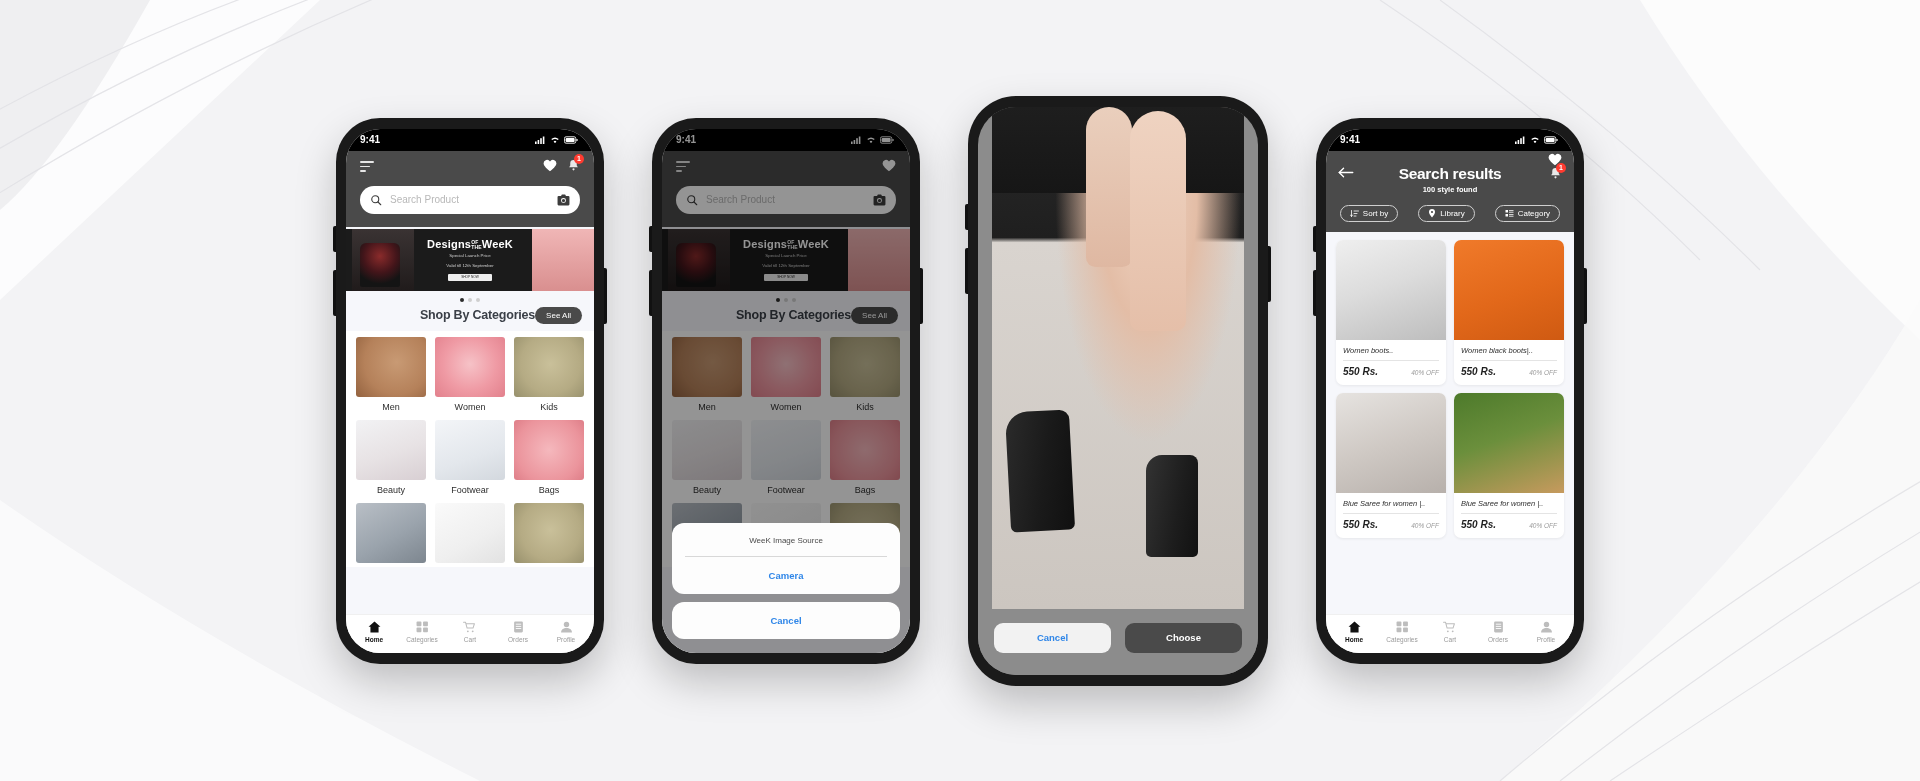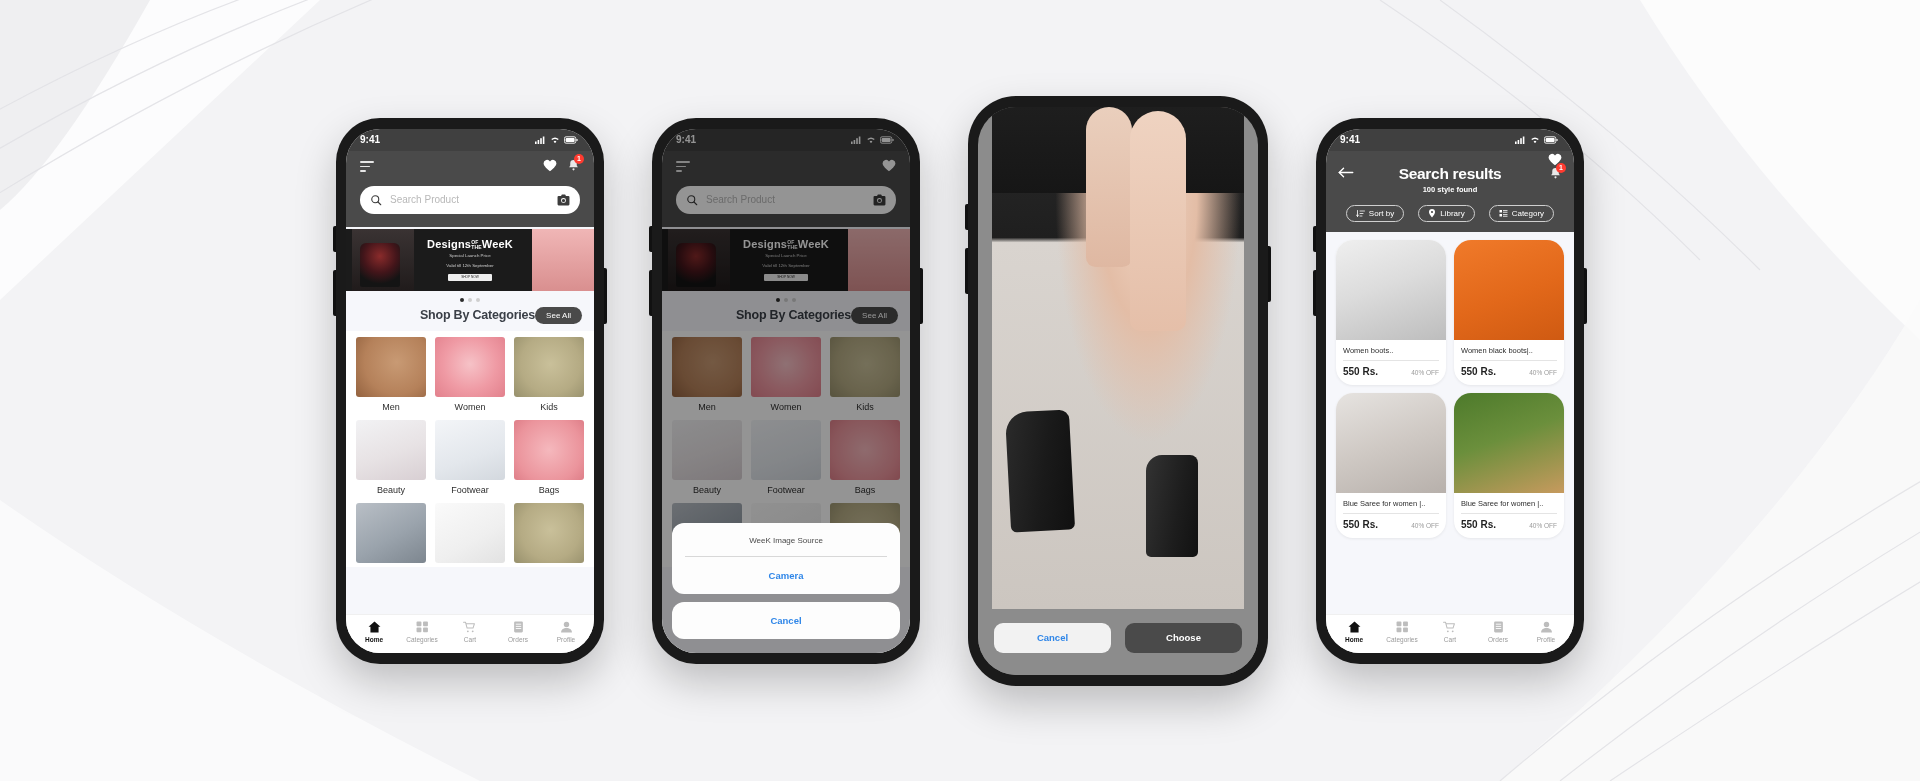--- a/index.html
+++ b/index.html
@@ -61,21 +61,21 @@
     display: flex; flex-direction: column;
   }
   .phone.big .screen { border-radius: 38px; }
 
   
   .statusbar {
     height: 22px; flex: 0 0 auto;
     display: flex; align-items: center; justify-content: space-between;
     padding: 0 16px 0 14px;
     color: #fff; font-size: 10px; font-weight: bold;
-    background: #404040;
+    background: #000000;
   }
   .sb-icons { display:flex; align-items:center; gap:4px; }
   .sb-icons svg { display:block; }
 
   
   .app-header {
     background: #4a4a4a;
     flex: 0 0 auto;
     padding: 5px 14px 13px;
     position: relative;
@@ -255,34 +255,35 @@
   .pbtn.cancel { background:#f2f2f2; color:#2f86e8; }
   .pbtn.choose { background:#4a4a4a; color:#fff; }
 
   
   .res-header { background:#4a4a4a; flex:0 0 auto; padding: 2px 12px 10px; }
   .res-toprow { display:flex; align-items:center; justify-content:space-between; height:16px; }
   .res-titlerow { display:flex; align-items:center; justify-content:space-between; margin-top:-4px; }
   .res-back { color:#fff; font-size:14px; line-height:1; width:20px; }
   .res-title { color:#fff; font-size:15.5px; font-weight:bold; flex:1; text-align:center; letter-spacing:-.3px; }
   .res-sub { color:#fff; font-size:7.5px; font-weight:bold; text-align:center; margin-top:2px; }
-  .chips { display:flex; gap:14px; justify-content:center; margin-top:11px; }
+  .chips { display:flex; gap:20px; justify-content:center; margin-top:11px; }
   .chip {
     display:flex; align-items:center; gap:4px;
     border:1px solid #cfcfcf; border-radius:12px;
     padding: 3px 9px; color:#fff; font-size:8px; white-space:nowrap;
   }
   .results {
     flex:1; background:#f6f7fb; padding: 8px 10px 0;
     display:grid; grid-template-columns: 1fr 1fr; gap:8px;
     align-content:start; overflow:hidden;
   }
   .pcard {
-    background:#fff; border-radius:17px; overflow:hidden;
+    background:#fff; border-radius:7px; overflow:hidden;
     box-shadow:0 1px 3px rgba(0,0,0,.07);
+    font-style:italic;
   }
   .pimg { height:100px; background:#ddd; }
   .p1 { background: linear-gradient(160deg,#efefef 0%,#dcdcdc 45%,#bdbdbd 100%); }
   .p2 { background: linear-gradient(160deg,#f07a2a 0%,#e2681a 55%,#cf5a12 100%); }
   .p3 { background: linear-gradient(160deg,#e6e3e0 0%,#cfc9c4 50%,#b7b0ab 100%); }
   .p4 { background: linear-gradient(160deg,#4d7a2b 0%,#6b8f3c 45%,#c79a5e 100%); }
   .pbody { padding: 6px 7px 8px; }
   .pname { font-size:7.5px; color:#2e2e2e; white-space:nowrap; overflow:hidden; text-overflow:ellipsis; }
   .pdiv { height:1px; background:#e4e4e4; margin:5px 0 5px; }
   .prow { display:flex; align-items:baseline; justify-content:space-between; }

